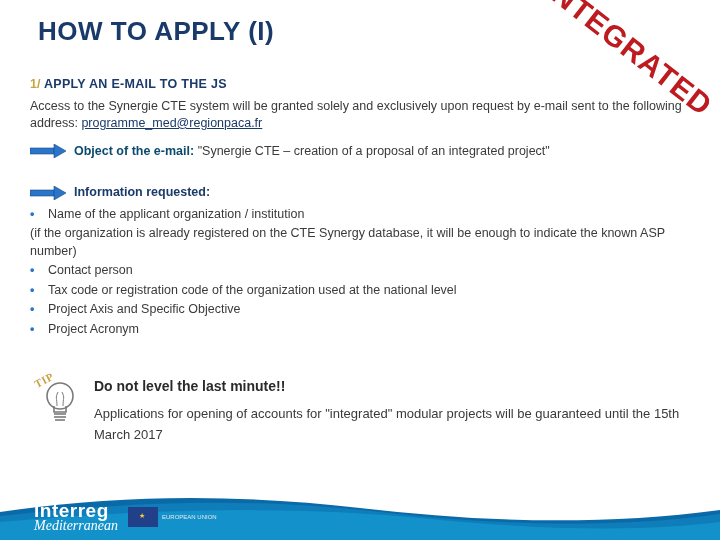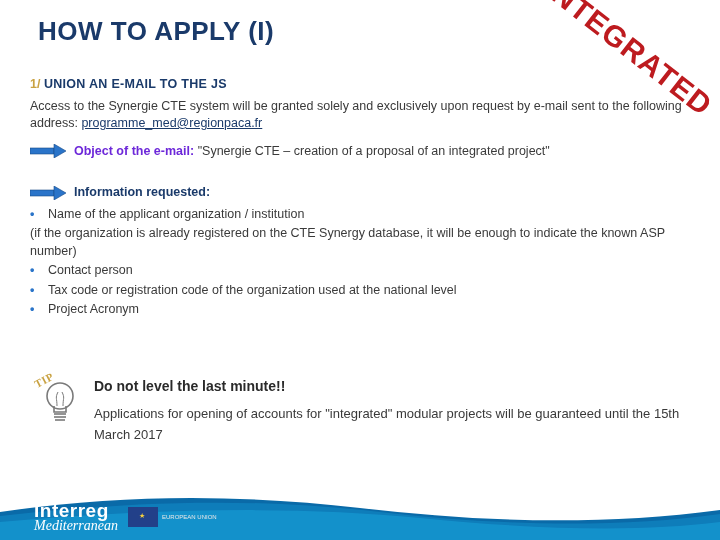--- a/index.html
+++ b/index.html
@@ -8,21 +8,21 @@
   .title { position: absolute; top: 16px; left: 38px; font-size: 26px; font-weight: bold; color: #1a3a6a; letter-spacing: 0.5px; }
   .stamp { position: absolute; top: 30px; right: -10px; transform: rotate(38deg); font-size: 30px; font-weight: bold; color: #bd1b1f; letter-spacing: 1px; font-family: "Arial Black", Arial, sans-serif; }
   .body { position: absolute; top: 76px; left: 30px; right: 28px; font-size: 12.5px; color: #3a3a3a; line-height: 1.4; }
   .step { margin-bottom: 4px; }
   .step-num { color: #c9a242; font-weight: bold; }
   .step-title { color: #1a3a6a; font-weight: bold; letter-spacing: 0.3px; }
   .para { margin-bottom: 10px; }
   a.mail { color: #1a3a6a; text-decoration: underline; }
   .arrow-line { display: flex; align-items: center; gap: 8px; margin: 4px 0; }
   .arrow { width: 36px; height: 14px; flex-shrink: 0; }
-  .obj-label { font-weight: bold; color: #6d28d9; }
+  .obj-label { font-weight: bold; color: #0c4a6e; }
   .info-req { font-weight: bold; color: #1a3a6a; margin-left: 0; }
   ul.info { list-style: none; margin: 2px 0 14px 0; }
   ul.info li { color: #3a3a3a; padding-left: 0; margin: 2px 0; }
   .bullet { color: #2a74c9; font-weight: bold; display: inline-block; width: 18px; }
   .note { color: #3a3a3a; margin: 2px 0 2px 0; }
   .tip-block { position: absolute; top: 376px; left: 40px; right: 40px; }
   .tip-row { display: flex; align-items: flex-start; gap: 14px; }
   .bulb-wrap { position: relative; width: 40px; height: 56px; flex-shrink: 0; }
   .tip-label { position: absolute; top: -2px; left: -6px; transform: rotate(-28deg); font-size: 11px; font-weight: bold; color: #c9a242; font-family: "Times New Roman", serif; letter-spacing: 0.5px; }
   .tip-text { flex: 1; }
@@ -41,21 +41,21 @@
 </head>
 <body>
 
 <div class="slide">
   <div class="title">HOW TO APPLY (I)</div>
   <div class="stamp">INTEGRATED</div>
 
   <div class="body">
     <div class="step">
       <span class="step-num">1/</span>
-      <span class="step-title">UNION AN E-MAIL TO THE JS</span>
+      <span class="step-title">APPLY AN E-MAIL TO THE JS</span>
     </div>
     <div class="para">
       <span>Access to the Synergie CTE system will be granted solely and exclusively upon request by e-mail sent to the following address: </span><a class="mail" href="#">programme_med@regionpaca.fr</a>
     </div>
 
     <div class="arrow-line">
       <svg class="arrow" viewBox="0 0 36 14">
         <rect x="0" y="4" width="24" height="6" fill="#2a74c9" stroke="#174a86" stroke-width="0.6"></rect>
         <polygon points="24,0 36,7 24,14" fill="#2a74c9" stroke="#174a86" stroke-width="0.6"></polygon>
       </svg>
@@ -72,20 +72,21 @@
         <polygon points="24,0 36,7 24,14" fill="#2a74c9" stroke="#174a86" stroke-width="0.6"></polygon>
       </svg>
       <span class="info-req">Information requested:</span>
     </div>
 
     <ul class="info">
       <li><span class="bullet">•</span><span>Name of the applicant organization / institution</span></li>
       <li class="note">(if the organization is already registered on the CTE Synergy database, it will be enough to indicate the known ASP number)</li>
       <li><span class="bullet">•</span><span>Contact person</span></li>
       <li><span class="bullet">•</span><span>Tax code or registration code of the organization used at the national level</span></li>
+      <li><span class="bullet">•</span><span>Project Axis and Specific Objective</span></li>
       <li><span class="bullet">•</span><span>Project Acronym</span></li>
     </ul>
   </div>
 
   <div class="tip-block">
     <div class="tip-row">
       <div class="bulb-wrap">
         <div class="tip-label">TIP</div>
         <svg width="40" height="56" viewBox="0 0 40 56">
           <circle cx="20" cy="20" r="13" fill="none" stroke="#7a7a7a" stroke-width="1.6"></circle>

